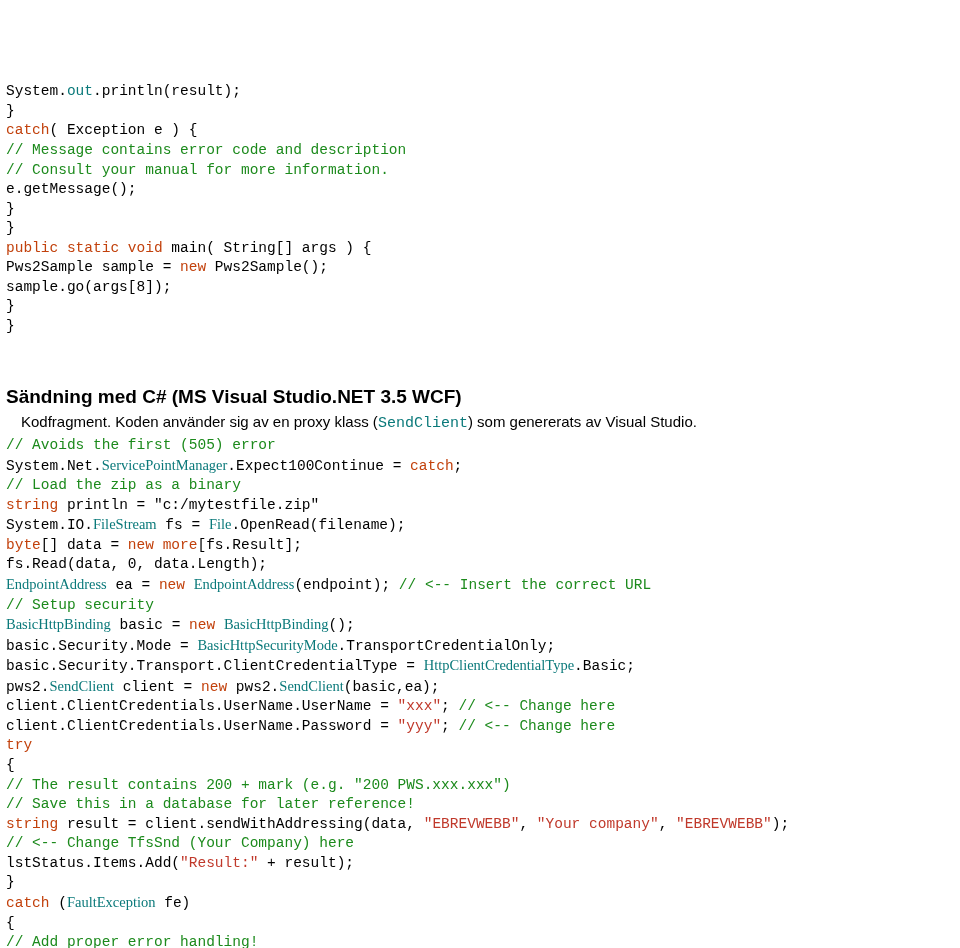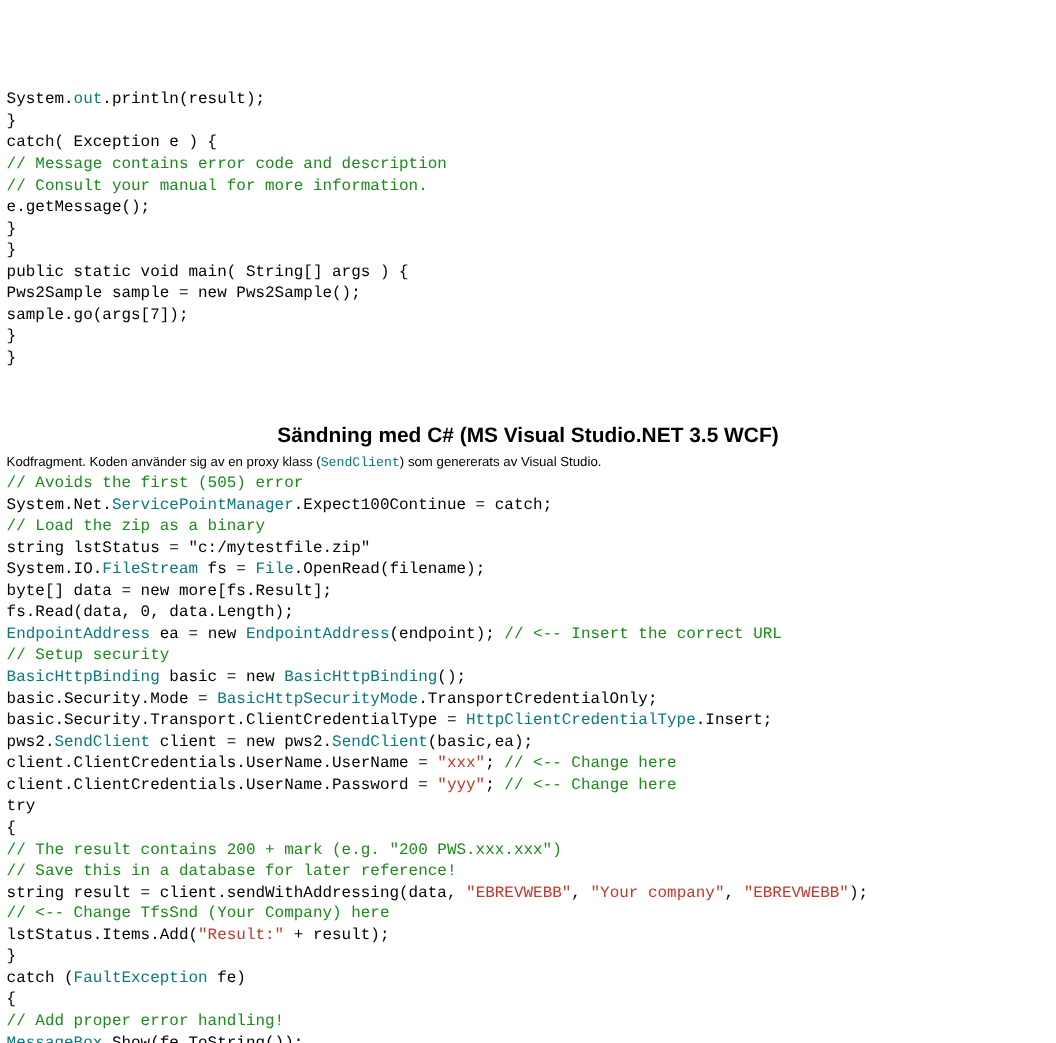--- a/index.html
+++ b/index.html
@@ -12,64 +12,64 @@
     color: #000;
     white-space: pre;
   }
   .heading {
     font-family: Arial, sans-serif;
     font-size: 19px;
     font-weight: bold;
     white-space: normal;
     margin-top: 28px;
     margin-bottom: 2px;
-    text-align: center;
   }
   .desc {
     font-family: Arial, sans-serif;
-    font-size: 12px;
+    font-size: 15px;
     white-space: normal;
     margin-bottom: 2px;
+    margin-left: 15px;
   }
-  .k-blue { color: #000000; } 
-  .k-teal { color: #0a797a; } 
+  .k-blue { color: #c2410c; } 
+  .k-teal { color: #0a797a; font-family: Liberation Serif, serif; } 
   .c-green { color: #1c8a1c; } 
   .s-red { color: #c0392b; } 
   .v-teal { color: #0a797a; }
 </style>
 </head>
 <body>
 
 
 
 <div><span><span>System.</span><span class="v-teal">out</span><span>.println(result);</span></span>
 <span>}</span>
 <span><span class="k-blue">catch</span><span>( Exception e ) {</span></span>
 <span class="c-green">// Message contains error code and description</span>
 <span class="c-green">// Consult your manual for more information.</span>
 <span>e.getMessage();</span>
 <span>}</span>
 <span>}</span>
 <span><span class="k-blue">public static void </span><span>main( String[] args ) {</span></span>
 <span><span>Pws2Sample sample = </span><span class="k-blue">new </span><span>Pws2Sample();</span></span>
-<span>sample.go(args[7]);</span>
+<span>sample.go(args[8]);</span>
 <span>}</span>
 <span>}</span></div>
 <div class="heading">Sändning med C# (MS Visual Studio.NET 3.5 WCF)</div><div class="desc"><span>Kodfragment. Koden använder sig av en proxy klass (</span><span class="k-teal" style="font-family:'Courier New',monospace">SendClient</span><span>) som genererats av Visual Studio.</span></div><div><span class="c-green">// Avoids the first (505) error</span>
 <span><span>System.Net.</span><span class="k-teal">ServicePointManager</span><span>.Expect100Continue = </span><span class="k-blue">catch</span><span>;</span></span>
 <span class="c-green">// Load the zip as a binary</span>
-<span><span class="k-blue">string</span><span> lstStatus = </span><span>"c:/mytestfile.zip"</span></span>
+<span><span class="k-blue">string</span><span> println = </span><span>"c:/mytestfile.zip"</span></span>
 <span><span>System.IO.</span><span class="k-teal">FileStream</span><span> fs = </span><span class="k-teal">File</span><span>.OpenRead(filename);</span></span>
 <span><span class="k-blue">byte</span><span>[] data = </span><span class="k-blue">new more</span><span>[fs.Result];</span></span>
 <span>fs.Read(data, 0, data.Length);</span>
 <span><span class="k-teal">EndpointAddress</span><span> ea = </span><span class="k-blue">new </span><span class="k-teal">EndpointAddress</span><span>(endpoint); </span><span class="c-green">// &lt;-- Insert the correct URL</span></span>
 <span class="c-green">// Setup security</span>
 <span><span class="k-teal">BasicHttpBinding</span><span> basic = </span><span class="k-blue">new </span><span class="k-teal">BasicHttpBinding</span><span>();</span></span>
 <span><span>basic.Security.Mode = </span><span class="k-teal">BasicHttpSecurityMode</span><span>.TransportCredentialOnly;</span></span>
-<span><span>basic.Security.Transport.ClientCredentialType = </span><span class="k-teal">HttpClientCredentialType</span><span>.Insert;</span></span>
+<span><span>basic.Security.Transport.ClientCredentialType = </span><span class="k-teal">HttpClientCredentialType</span><span>.Basic;</span></span>
 <span><span>pws2.</span><span class="k-teal">SendClient</span><span> client = </span><span class="k-blue">new </span><span>pws2.</span><span class="k-teal">SendClient</span><span>(basic,ea);</span></span>
 <span><span>client.ClientCredentials.UserName.UserName = </span><span class="s-red">"xxx"</span><span>; </span><span class="c-green">// &lt;-- Change here</span></span>
 <span><span>client.ClientCredentials.UserName.Password = </span><span class="s-red">"yyy"</span><span>; </span><span class="c-green">// &lt;-- Change here</span></span>
 <span class="k-blue">try</span>
 <span>{</span>
 <span class="c-green">// The result contains 200 + mark (e.g. "200 PWS.xxx.xxx")</span>
 <span class="c-green">// Save this in a database for later reference!</span>
 <span><span class="k-blue">string</span><span> result = client.sendWithAddressing(data, </span><span class="s-red">"EBREVWEBB"</span><span>, </span><span class="s-red">"Your company"</span><span>, </span><span class="s-red">"EBREVWEBB"</span><span>);</span></span>
 <span class="c-green">// &lt;-- Change TfsSnd (Your Company) here</span>
 <span><span>lstStatus.Items.Add(</span><span class="s-red">"Result:"</span><span> + result);</span></span>

